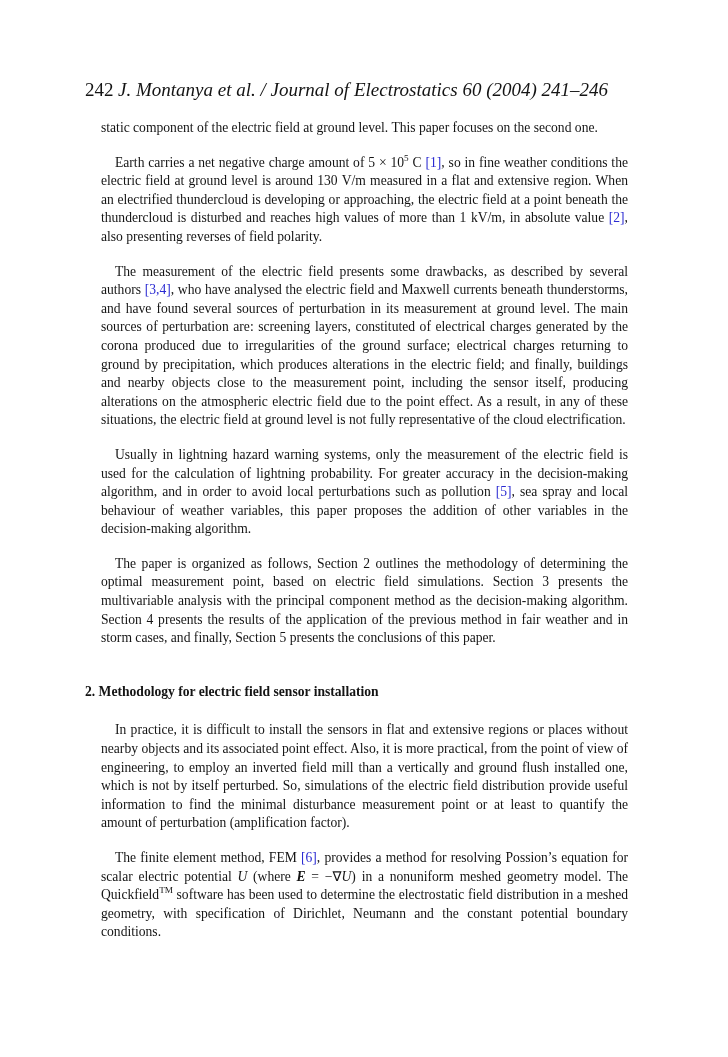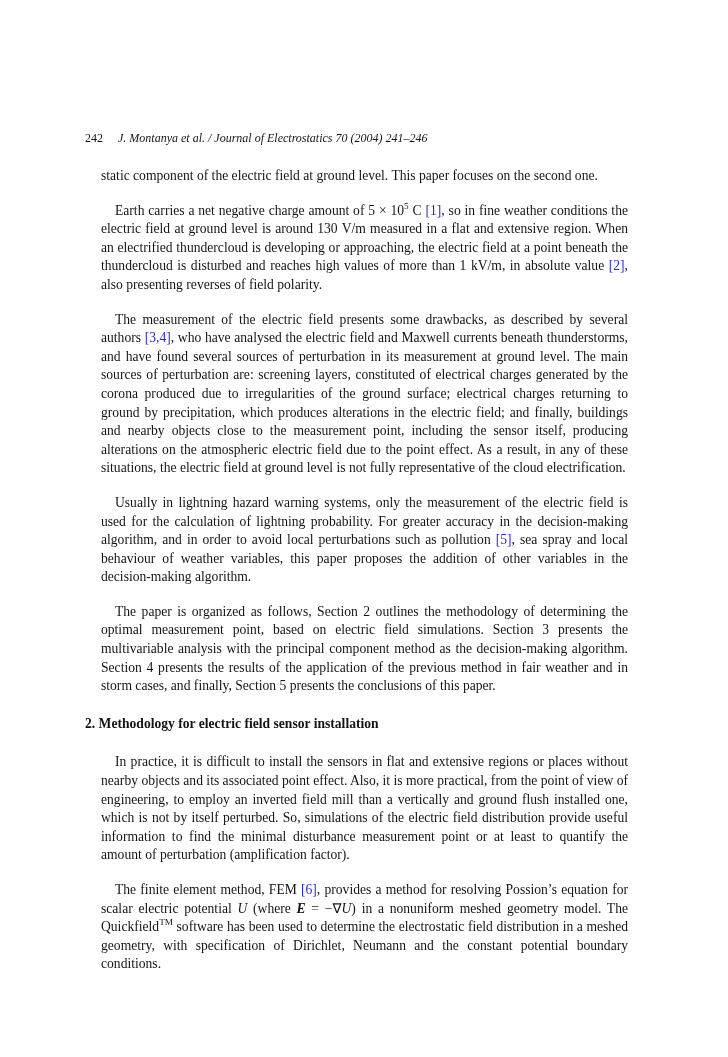--- a/index.html
+++ b/index.html
@@ -15,52 +15,51 @@
   }
   .inner {
     position: absolute;
     left: 85px;
     top: 82px;
     width: 559px;
   }
   .page-header {
     display: flex;
     align-items: flex-end;
-    font-size: 12px;
+    font-size: 19px;
     line-height: 16px;
     margin-bottom: 21px;
-    margin-top: 48px;
   }
   .page-num { min-width: 33px; }
   .running-title { font-style: italic; }
   .para {
     margin: 16px;
     font-size: 13.6px;
     line-height: 18.6px;
     text-align: justify;
   }
   .para.indent { text-indent: 14px; }
   .cite { color: #2a2ad2; text-decoration: none; }
   .section-heading {
     font-size: 13.6px;
     line-height: 18.6px;
     font-weight: bold;
-    margin: 19px 0 20px 0;
+    margin: 35px 0 20px 0;
   }
   sup { font-size: 0.68em; line-height: 0; vertical-align: super; }
   .bi { font-weight: bold; font-style: italic; }
 </style>
 </head>
 <body>
 
 <div class="page">
   <div class="inner">
     <div class="page-header">
       <span class="page-num">242</span>
-      <span class="running-title">J. Montanya et al. / Journal of Electrostatics 70 (2004) 241–246</span>
+      <span class="running-title">J. Montanya et al. / Journal of Electrostatics 60 (2004) 241–246</span>
     </div>
     <div>
         <p class="para"><span>static component of the electric field at ground level. This paper focuses on the second one.</span></p>
         <p class="para indent"><span>Earth carries a net negative charge amount of 5 × 10</span><sup>5</sup><span> C </span><a class="cite" href="#">[1]</a><span>, so in fine weather conditions the electric field at ground level is around 130 V/m measured in a flat and extensive region. When an electrified thundercloud is developing or approaching, the electric field at a point beneath the thundercloud is disturbed and reaches high values of more than 1 kV/m, in absolute value </span><a class="cite" href="#">[2]</a><span>, also presenting reverses of field polarity.</span></p>
         <p class="para indent"><span>The measurement of the electric field presents some drawbacks, as described by several authors </span><a class="cite" href="#">[3,4]</a><span>, who have analysed the electric field and Maxwell currents beneath thunderstorms, and have found several sources of perturbation in its measurement at ground level. The main sources of perturbation are: screening layers, constituted of electrical charges generated by the corona produced due to irregularities of the ground surface; electrical charges returning to ground by precipitation, which produces alterations in the electric field; and finally, buildings and nearby objects close to the measurement point, including the sensor itself, producing alterations on the atmospheric electric field due to the point effect. As a result, in any of these situations, the electric field at ground level is not fully representative of the cloud electrification.</span></p>
         <p class="para indent"><span>Usually in lightning hazard warning systems, only the measurement of the electric field is used for the calculation of lightning probability. For greater accuracy in the decision-making algorithm, and in order to avoid local perturbations such as pollution </span><a class="cite" href="#">[5]</a><span>, sea spray and local behaviour of weather variables, this paper proposes the addition of other variables in the decision-making algorithm.</span></p>
         <p class="para indent"><span>The paper is organized as follows, Section 2 outlines the methodology of determining the optimal measurement point, based on electric field simulations. Section 3 presents the multivariable analysis with the principal component method as the decision-making algorithm. Section 4 presents the results of the application of the previous method in fair weather and in storm cases, and finally, Section 5 presents the conclusions of this paper.</span></p>
         <h2 class="section-heading">2. Methodology for electric field sensor installation</h2>
         <p class="para indent"><span>In practice, it is difficult to install the sensors in flat and extensive regions or places without nearby objects and its associated point effect. Also, it is more practical, from the point of view of engineering, to employ an inverted field mill than a vertically and ground flush installed one, which is not by itself perturbed. So, simulations of the electric field distribution provide useful information to find the minimal disturbance measurement point or at least to quantify the amount of perturbation (amplification factor).</span></p>
         <p class="para indent"><span>The finite element method, FEM </span><a class="cite" href="#">[6]</a><span>, provides a method for resolving Possion’s equation for scalar electric potential </span><i>U</i><span> (where </span><span class="bi">E</span><span> = −∇</span><i>U</i><span>) in a nonuniform meshed geometry model. The Quickfield</span><sup>TM</sup><span> software has been used to determine the electrostatic field distribution in a meshed geometry, with specification of Dirichlet, Neumann and the constant potential boundary conditions.</span></p>

